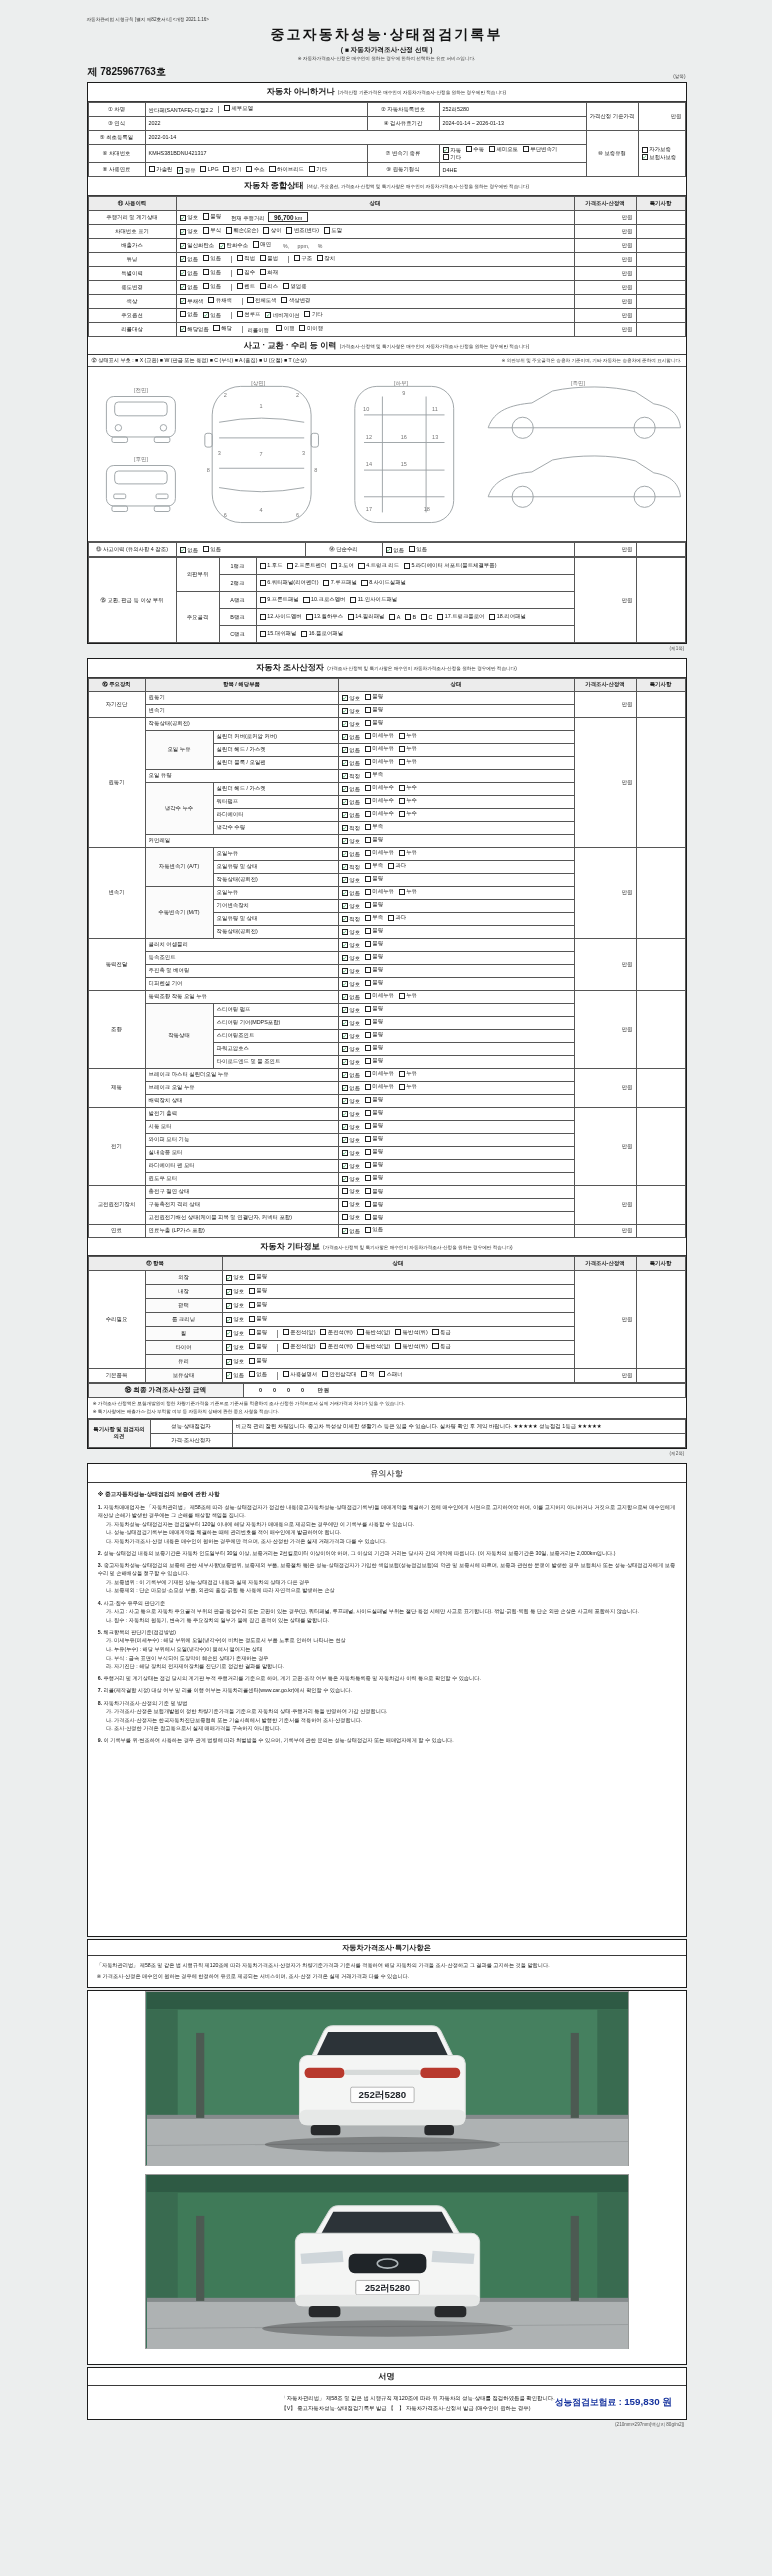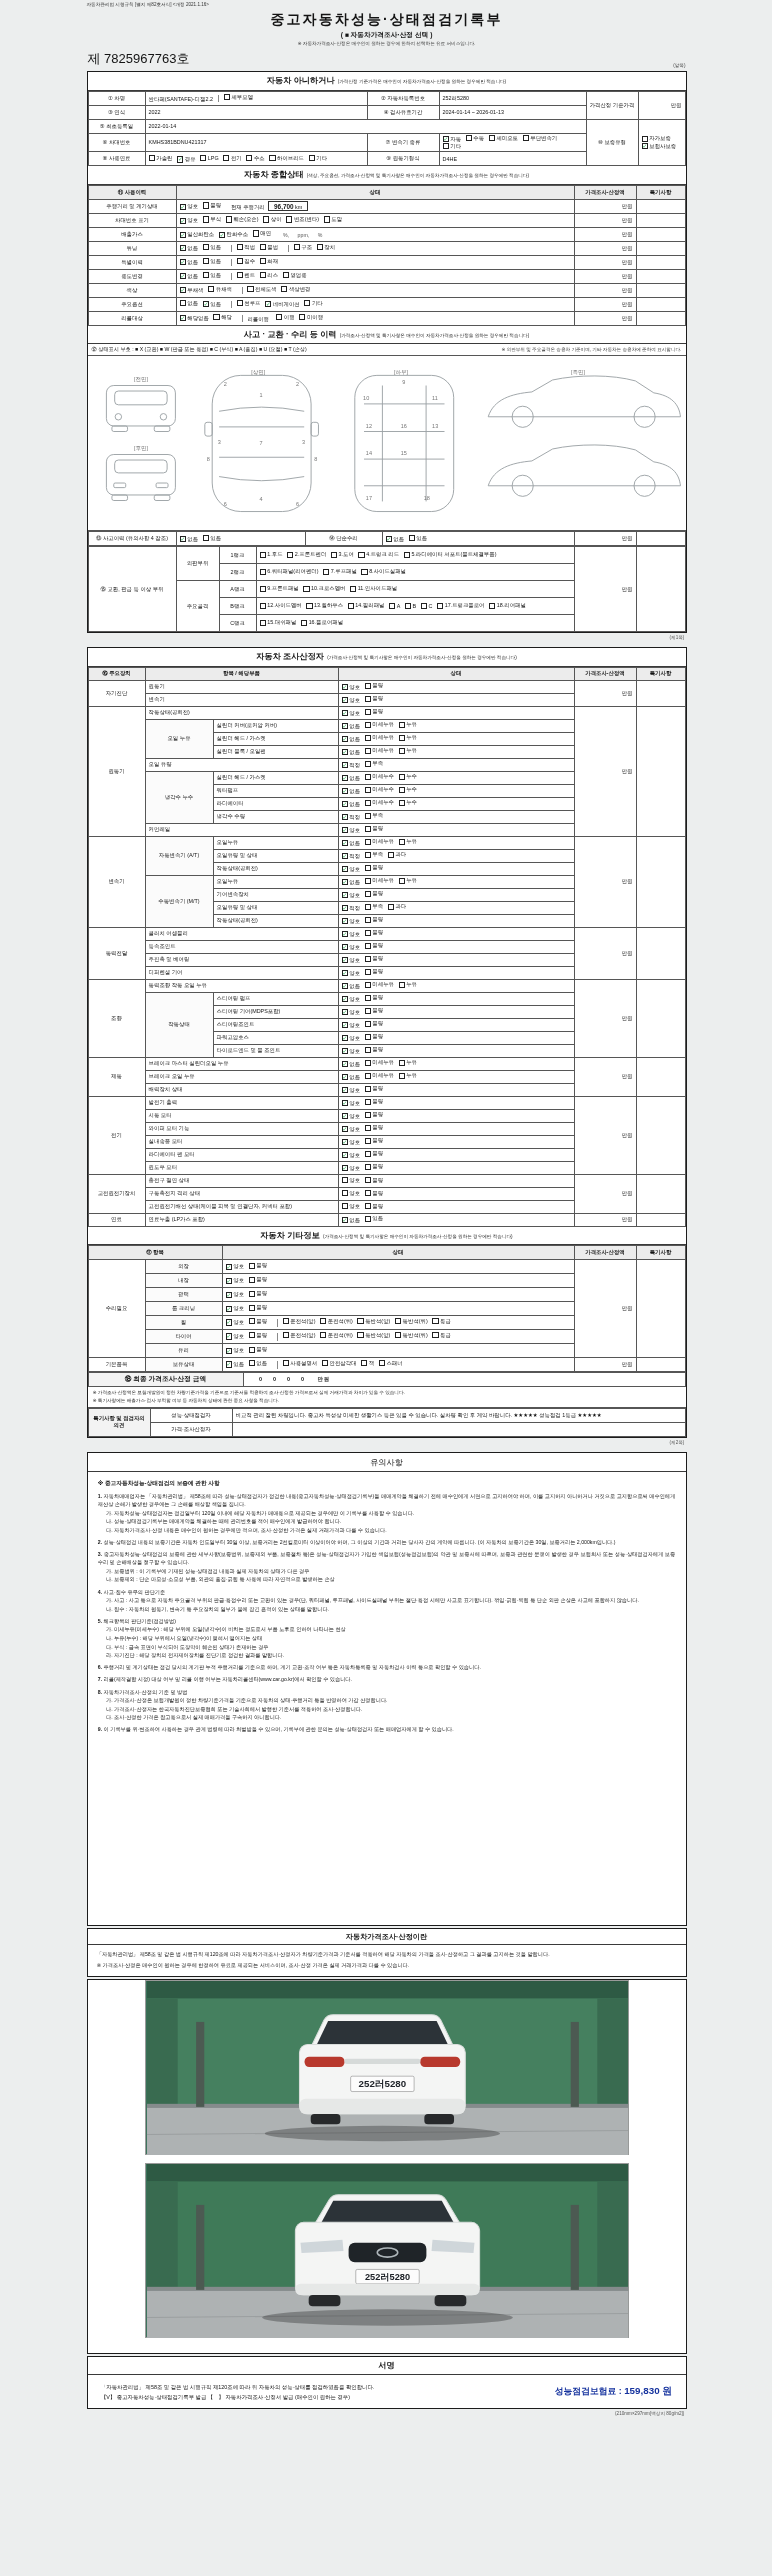--- a/index.html
+++ b/index.html
@@ -1,24 +1,24 @@
 <!DOCTYPE html>
 <html style="font-size:8.2px"><head>
 <meta charset="utf-8">
 <style>
 *{box-sizing:border-box;margin:0;padding:0}
 body{width:773px;height:2576px;overflow:hidden;background:#eceeee;font-family:"Liberation Sans","DejaVu Sans",sans-serif;color:#141414}
-.wrap{width:600px;margin:1px auto;padding-top:1px}
+.wrap{width:600px;margin:8px auto;padding-top:9px}
 .tophead{background:transparent;margin-bottom:3.1px}
 .topnote{font-size:4.6px;color:#333;margin-bottom:4.1px}
 .title{text-align:center;font-size:14px;font-weight:bold;letter-spacing:2.1px;margin-bottom:2.1px}
 .subtitle{text-align:center;font-size:6.7px;font-weight:bold;margin-bottom:1px}
 .subnote{text-align:center;font-size:4.6px;color:#333;margin-bottom:4.1px}
 .docline{display:flex;justify-content:space-between;align-items:flex-end;margin:2.1px 1px 3.1px}
-.docno{font-size:13px;font-weight:normal}
+.docno{font-size:10px;font-weight:bold}
 .sidenote{font-size:4.6px;color:#444}
 .pnl{background:#fff;border:1px solid #1c1c1c;margin-bottom:2.1px}
 .sec-head{border-bottom:0.5px solid #3a3a3a;text-align:center;padding:3.1px 2.1px;font-size:8.2px;font-weight:bold;background:#fff}
 .sec-head .nt{font-size:4.6px;font-weight:normal;margin-left:3.1px;color:#222}
 table.frm{width:100%;border-collapse:collapse;table-layout:fixed}
 .frm td{border:0.5px solid #565656;font-size:5.4px;padding:1px 3.1px;vertical-align:middle;overflow:hidden}
 .frm tr{height:14px}
 #t-detail tr{height:13px}
 #t-parts tr{height:17px}
 .frm td.lbl{text-align:center;background:#fff}
@@ -48,21 +48,21 @@
 .notice-body{padding:7.2px 10.3px;font-size:5.2px;line-height:1.55;text-align:justify}
 .notice-sub{font-weight:bold;font-size:5.7px;margin-bottom:4.1px}
 .ni{margin-bottom:4.1px}
 .ns{margin-left:8.2px;margin-top:0.5px}
 .info-pnl .info-title{font-size:7.2px;font-weight:bold;text-align:center;border-bottom:0.5px solid #3a3a3a;padding:2.6px}
 .info-body{padding:5.2px 9.3px;font-size:5.2px;line-height:1.6}
 .info-body p{margin-bottom:2.1px}
 .photo-pnl{padding-bottom:8.2px}
 .photo-title{font-size:7.7px;font-weight:bold;text-align:center;border-bottom:0.5px solid #3a3a3a;padding:3.1px;margin-bottom:7.2px}
 .photo{width:484px;height:175px;margin:0 auto 7.2px;border:0.5px solid #9a9a9a;background:#39725a}
-.sign-pnl .sign-body{display:flex;justify-content:space-between;align-items:center;padding:6.2px 13.4px}
+.sign-pnl .sign-body{display:flex;justify-content:flex-end;align-items:center;padding:6.2px 13.4px}
 .sign-lines{font-size:5.4px;line-height:1.9}
 .premium{font-size:8.8px;font-weight:bold;color:#16339e;white-space:nowrap}
 .premium .prem-val{font-size:9.8px}
 </style>
 </head>
 <body>
 
 <div class="wrap">
 
   <div class="tophead">
@@ -1272,21 +1272,21 @@
           <div class="ni"><b>5.</b> 체크항목의 판단기준(점검방법)<div class="ns">가. 미세누유(미세누수) : 해당 부위에 오일(냉각수)이 비치는 정도로서 부품 노후로 인하여 나타나는 현상</div><div class="ns">나. 누유(누수) : 해당 부위에서 오일(냉각수)이 맺혀서 떨어지는 상태</div><div class="ns">다. 부식 : 금속 표면이 부식되어 도장막이 훼손된 상태가 존재하는 경우</div><div class="ns">라. 자기진단 : 해당 장치의 전자제어장치를 진단기로 점검한 결과를 말합니다.</div></div>
           <div class="ni"><b>6.</b> 주행거리 및 계기상태는 점검 당시의 계기판 누적 주행거리를 기준으로 하며, 계기 교환·조작 여부 등은 자동차등록증 및 자동차검사 이력 등으로 확인할 수 있습니다.</div>
           <div class="ni"><b>7.</b> 리콜(제작결함 시정) 대상 여부 및 리콜 이행 여부는 자동차리콜센터(www.car.go.kr)에서 확인할 수 있습니다.</div>
           <div class="ni"><b>8.</b> 자동차가격조사·산정의 기준 및 방법<div class="ns">가. 가격조사·산정은 보험개발원이 정한 차량기준가격을 기준으로 자동차의 상태·주행거리 등을 반영하여 가감 산정합니다.</div><div class="ns">나. 가격조사·산정자는 한국자동차진단보증협회 또는 기술사회에서 발행한 기준서를 적용하여 조사·산정합니다.</div><div class="ns">다. 조사·산정한 가격은 참고용으로서 실제 매매가격을 구속하지 아니합니다.</div></div>
           <div class="ni"><b>9.</b> 이 기록부를 위·변조하여 사용하는 경우 관계 법령에 따라 처벌받을 수 있으며, 기록부에 관한 문의는 성능·상태점검자 또는 매매업자에게 할 수 있습니다.</div>
         </div>
     </div>
   </div>
 
   <div class="pnl info-pnl">
-    <div class="info-title">자동차가격조사·산정이란</div>
+    <div class="info-title">자동차가격조사·특기사항은</div>
     <div class="info-body">
       <p>「자동차관리법」 제58조 및 같은 법 시행규칙 제120조에 따라 자동차가격조사·산정자가 차량기준가격과 기준서를 적용하여 해당 자동차의 가격을 조사·산정하고 그 결과를 고지하는 것을 말합니다.</p>
       <p>※ 가격조사·산정은 매수인이 원하는 경우에 한정하여 유료로 제공되는 서비스이며, 조사·산정 가격은 실제 거래가격과 다를 수 있습니다.</p>
     </div>
   </div>
 
   <div class="pnl photo-pnl">
     <div class="photo" id="photo1"><svg viewBox="0 0 940 340" width="483" height="174">
     <rect width="940" height="340" fill="#45805f"></rect>
     <rect width="940" height="34" fill="#2e5a44"></rect>

